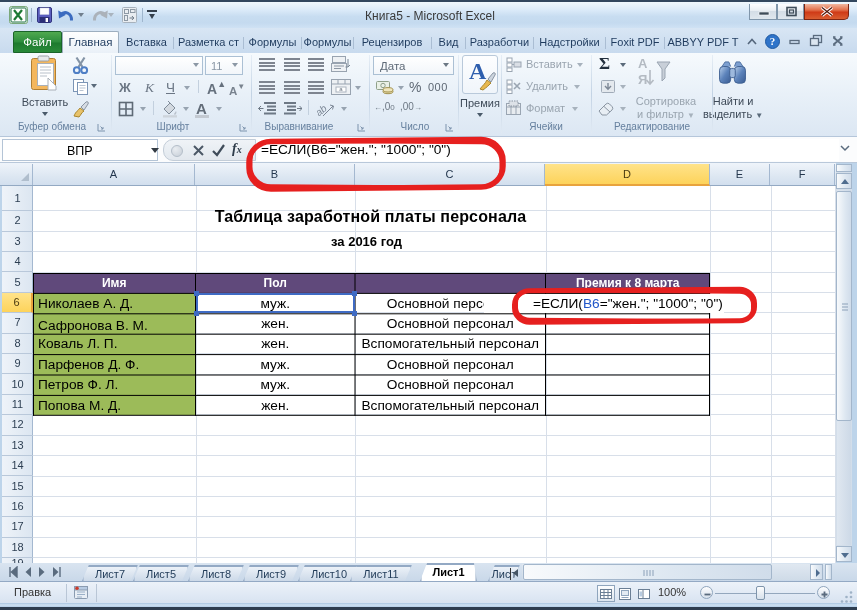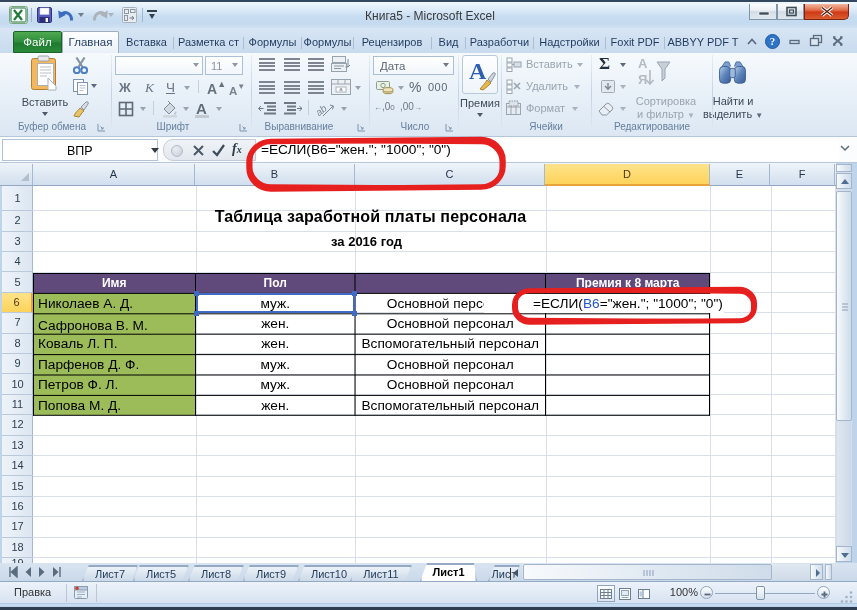--- a/index.html
+++ b/index.html
@@ -593,21 +593,21 @@
           <path d="M4.5 11.5 h7" stroke="#8fa5bd"></path>
         </svg>
     </div>
     <div class="abs vbtn" style="left:635px">
       <svg width="16" height="16">
           <rect x="2.5" y="3.5" width="11" height="9" fill="#fff" stroke="#6b7f95"></rect>
           <path d="M7 3.5 v9" stroke="#6b7f95"></path>
           <rect x="3.5" y="5.5" width="2.5" height="5" fill="#b8cbe0"></rect>
         </svg>
     </div>
-    <div class="abs" style="left:658px;top:4px;width:40px;text-align:right;font-size:11px;color:#333">100%</div>
+    <div class="abs" style="left:658px;top:4px;width:40px;text-align:left;font-size:11px;color:#333">100%</div>
 
     <div class="abs zbtn" style="left:700px"><svg width="13" height="13">
           <path d="M3.5 6.5 h6" stroke="#5a6b7e" stroke-width="1.8"></path>
         </svg></div>
     <div class="abs" style="left:715px;top:10.5px;width:100px;height:1.5px;background:#93a7bd"></div>
     <div class="abs" style="left:762px;top:7px;width:1.5px;height:8px;background:#93a7bd"></div>
     <div class="abs" style="left:756px;top:4px;width:9px;height:14px;border:1px solid #7e94ab;border-radius:2px;background:linear-gradient(#fcfdfe,#d7e1ec);box-sizing:border-box"></div>
     <div class="abs zbtn" style="left:817px"><svg width="13" height="13">
           <path d="M3.5 6.5 h6 M6.5 3.5 v6" stroke="#5a6b7e" stroke-width="1.8"></path>
         </svg></div>

